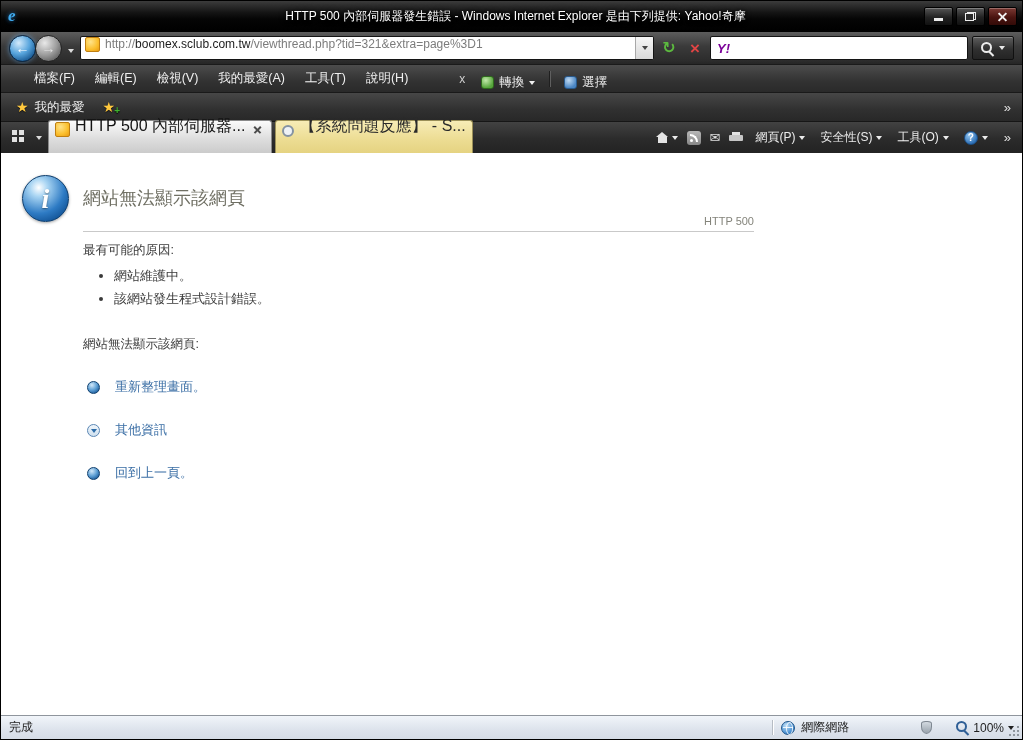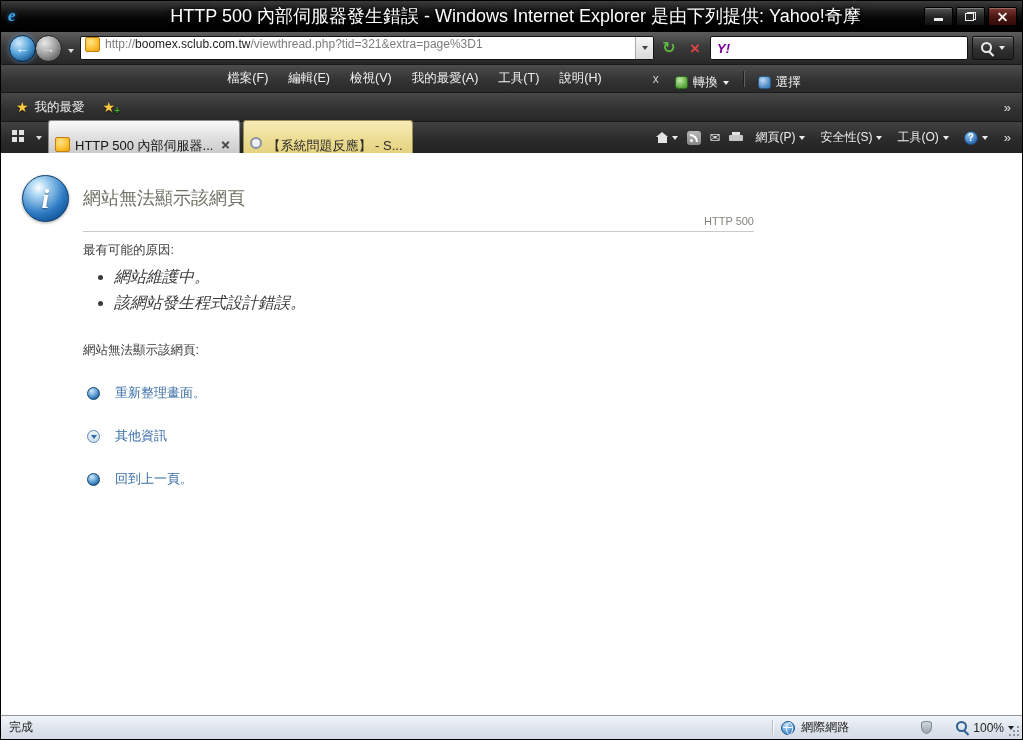--- a/index.html
+++ b/index.html
@@ -8,21 +8,21 @@
   .window { width:1023px; height:740px; display:flex; flex-direction:column;
     border:1px solid #000; background:#fff; }
 
   
   .titlebar { height:30px; flex:0 0 30px; position:relative;
     background:linear-gradient(180deg,#3c3c3c 0%,#151515 38%,#050505 60%,#000 100%);
     display:flex; align-items:center; }
   .ie-logo { margin-left:7px; color:#3fa9ec; font-size:17px; font-weight:bold;
     font-style:italic; font-family:"Liberation Serif",serif; text-shadow:0 0 4px #1c6cb0; }
   .title-text { position:absolute; left:8px; right:0; text-align:center; color:#fff;
-    font-size:18px; text-shadow:0 1px 3px #000, 0 0 6px #000; pointer-events:none; }
+    font-size:12px; text-shadow:0 1px 3px #000, 0 0 6px #000; pointer-events:none; }
   .win-controls { margin-left:auto; display:flex; gap:3px; margin-right:5px; }
   .win-btn { width:29px; height:19px; border:1px solid #000; border-radius:2px;
     background:linear-gradient(#565656,#222 55%,#111); display:flex;
     align-items:center; justify-content:center; box-shadow:inset 0 1px 0 rgba(255,255,255,.25); }
   .win-btn.close { background:linear-gradient(#7c3a34,#4a1410 55%,#330b08); }
   .glyph-min { width:9px; height:3px; background:#ececec; align-self:flex-end; margin-bottom:4px; }
   .glyph-restore { position:relative; width:11px; height:9px; }
   .glyph-restore::before { content:""; position:absolute; right:0; top:0; width:7px; height:6px; border:1px solid #ececec; }
   .glyph-restore::after { content:""; position:absolute; left:0; bottom:0; width:7px; height:6px; border:1px solid #ececec; background:#2a2a2a; }
   .glyph-close { position:relative; width:11px; height:11px; }
@@ -70,22 +70,22 @@
   .mag-icon { position:relative; width:13px; height:13px; display:inline-block; }
   .mag-icon::before { content:""; position:absolute; left:0; top:0; width:7px; height:7px;
     border:2px solid #ececec; border-radius:50%; }
   .mag-icon::after { content:""; position:absolute; left:9px; top:9px; width:6px; height:2px;
     background:#ececec; transform:rotate(45deg); transform-origin:0 0; }
   .mag-icon.dark::before { border-color:#2f5f96; }
   .mag-icon.dark::after { background:#2f5f96; }
 
   
   .menubar { height:28px; flex:0 0 28px; display:flex; align-items:center; gap:2px;
-    padding-left:4px; color:#f0f0f0; font-size:12.5px; border-top:1px solid #1a1a1a;
-    background:linear-gradient(#4c4c4c,#323232 60%,#2a2a2a);justify-content:center; }
+    padding-left:24px; color:#f0f0f0; font-size:12.5px; border-top:1px solid #1a1a1a;
+    background:linear-gradient(#4c4c4c,#323232 60%,#2a2a2a); }
   .menu-item { padding:3px 9px; }
   .menu-x { margin-left:34px; color:#cfcfcf; font-size:12px; padding:0 6px; }
   .tool-btn { display:flex; align-items:center; gap:5px; padding:3px 8px;margin-top:8px; }
   .mini-icon { width:13px; height:13px; border-radius:3px; display:inline-block; }
   .mini-icon.green { background:radial-gradient(circle at 35% 30%,#c2e9aa,#57a63c 72%); border:1px solid #2f6b1d; }
   .mini-icon.blue  { background:radial-gradient(circle at 35% 30%,#bed9f2,#4a86c4 72%); border:1px solid #2a5a8c; }
   .vsep { width:1px; height:16px; background:#1f1f1f; box-shadow:1px 0 0 #5f5f5f; margin:0 4px; }
 
   
   .favbar { height:29px; flex:0 0 29px; display:flex; align-items:center; gap:4px;
@@ -102,22 +102,22 @@
   
   .tabbar { height:32px; flex:0 0 32px; display:flex; align-items:flex-end; gap:3px;
     padding:0 5px; border-top:1px solid #161616;
     background:linear-gradient(#424242,#2b2b2b 55%,#232323); }
   .quicktabs, .tab-dd { height:24px; display:flex; align-items:center; justify-content:center;
     margin-bottom:3px; }
   .quicktabs { width:24px; }
   .grid-icon { width:5px; height:5px; background:#e2e2e2;
     box-shadow:7px 0 #e2e2e2, 0 7px #e2e2e2, 7px 7px #e2e2e2; margin:-6px 7px 6px 0; }
   .tab-dd { width:12px; color:#dcdcdc; }
-  .tab { height:26px; display:flex; align-items:flex-start; gap:5px; padding:16px 6px;
-    border:1px solid #8a8a8a; border-bottom:none; border-radius:3px 3px 0 0; font-size:13px; }
+  .tab { height:26px; display:flex; align-items:flex-end; gap:5px; padding:16px 6px;
+    border:1px solid #8a8a8a; border-bottom:none; border-radius:3px 3px 0 0; font-size:16px; }
   .tab.active { flex:0 0 188px; background:linear-gradient(#fbfbfb,#dedede 55%,#cbcbcb); color:#141414; }
   .tab.inactive { flex:0 0 170px; background:linear-gradient(#f7ecb6,#ecdc92 60%,#e5d381);
     border-color:#9a8f58; color:#2a2a2a; }
   .tab-label { flex:1; white-space:nowrap; overflow:hidden; }
   .tab-close { width:15px; height:15px; position:relative; flex:0 0 auto; }
   .tab-close::before,.tab-close::after { content:""; position:absolute; left:3px; top:7px;
     width:9px; height:1.6px; background:#4c4c4c; }
   .tab-close::before { transform:rotate(45deg); }
   .tab-close::after { transform:rotate(-45deg); }
   .ring-icon { width:12px; height:12px; border-radius:50%; border:2px solid #8593a2;
@@ -154,21 +154,21 @@
     box-shadow:0 1px 3px rgba(0,0,0,.35); }
   .info-i { color:#fff; font-family:"Liberation Serif","DejaVu Serif",serif; font-style:italic;
     font-weight:bold; font-size:28px; line-height:1; text-shadow:0 1px 2px rgba(0,0,0,.45); }
   .main-col { margin-left:82px; width:671px; padding-top:34px; }
   .err-heading { font-size:18px; font-weight:normal; color:#6f6f63; line-height:22px; }
   .http-code { text-align:right; font-size:11px; color:#84847b; margin-top:6px; }
   .rule { border:none; border-top:1px solid #c9c9c9; margin-top:4px; }
   .causes-title, .try-title { font-size:12.5px; color:#3a3a3a; }
   .causes-title { margin-top:10px; }
   .cause-list { margin:8px 0 0 31px; }
-  .cause-list li { font-size:16px; color:#3a3a3a; margin-bottom:5px;font-style:italic; }
+  .cause-list li { font-size:13px; color:#3a3a3a; margin-bottom:5px; }
   .try-title { margin-top:28px; }
   .action-row { display:flex; align-items:center; gap:15px; margin-top:25px; padding-left:4px; cursor:pointer; }
   .action-row:first-of-type { margin-top:22px; }
   .blue-orb { width:13px; height:13px; border-radius:50%; border:1px solid #11406e; flex:0 0 auto;
     background:radial-gradient(circle at 35% 28%,#d2e8f9,#5d9fd4 48%,#1e5d9c 82%,#12497e); }
   .expand-circle { width:13px; height:13px; border-radius:50%; border:1px solid #5b87b5; flex:0 0 auto;
     background:linear-gradient(#f0f6fb,#cfe0ef); display:flex; align-items:center; justify-content:center; }
   .chev { width:0; height:0; border-left:3.5px solid transparent; border-right:3.5px solid transparent;
     border-top:4.5px solid #2d6ca8; margin-top:1px; }
   .action-link { color:#3a6ea5; font-size:13px; text-decoration:none; }

